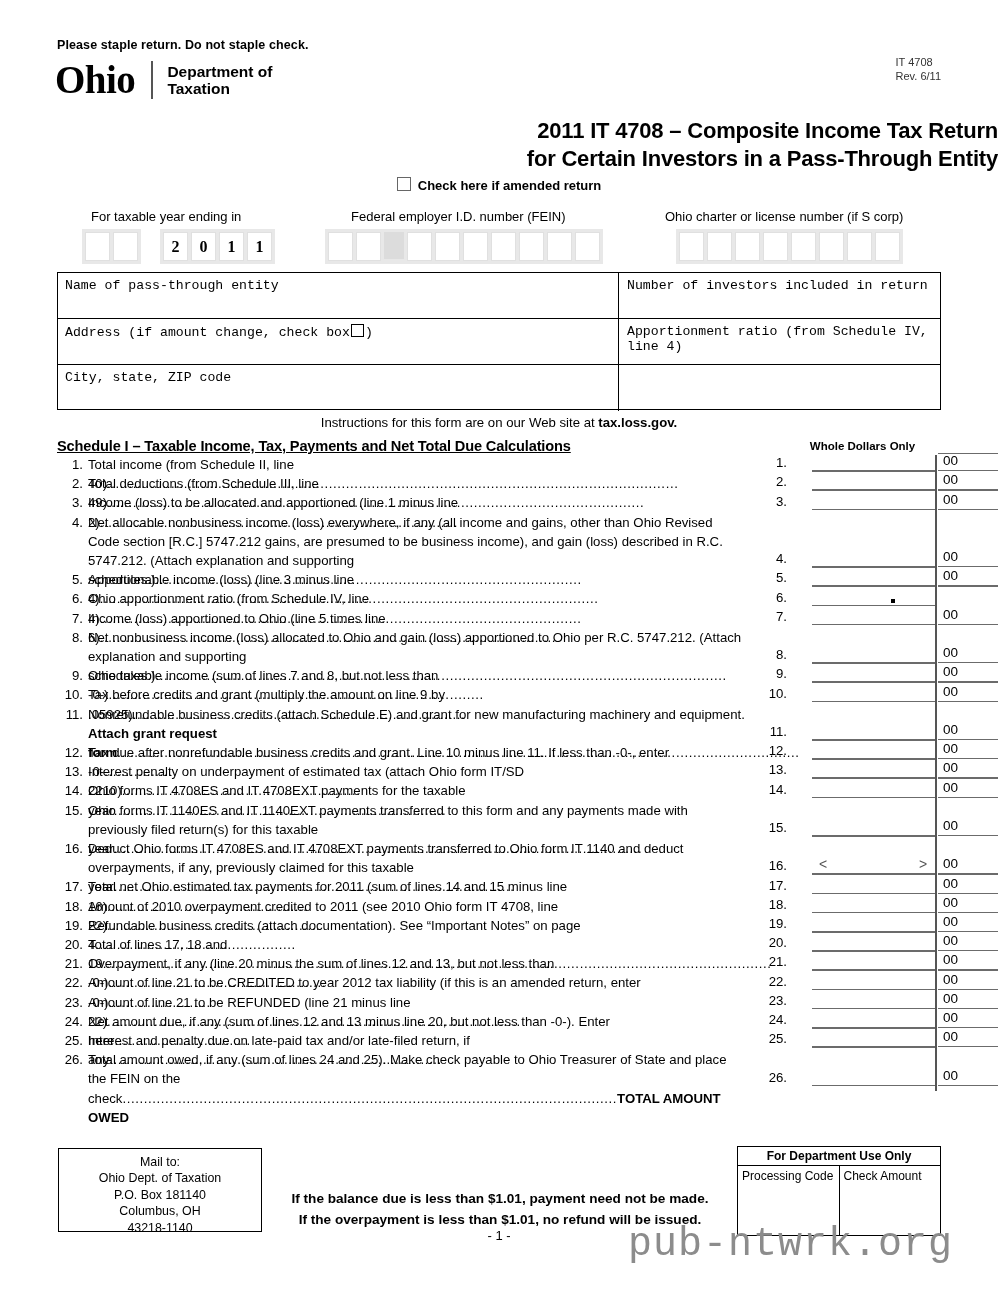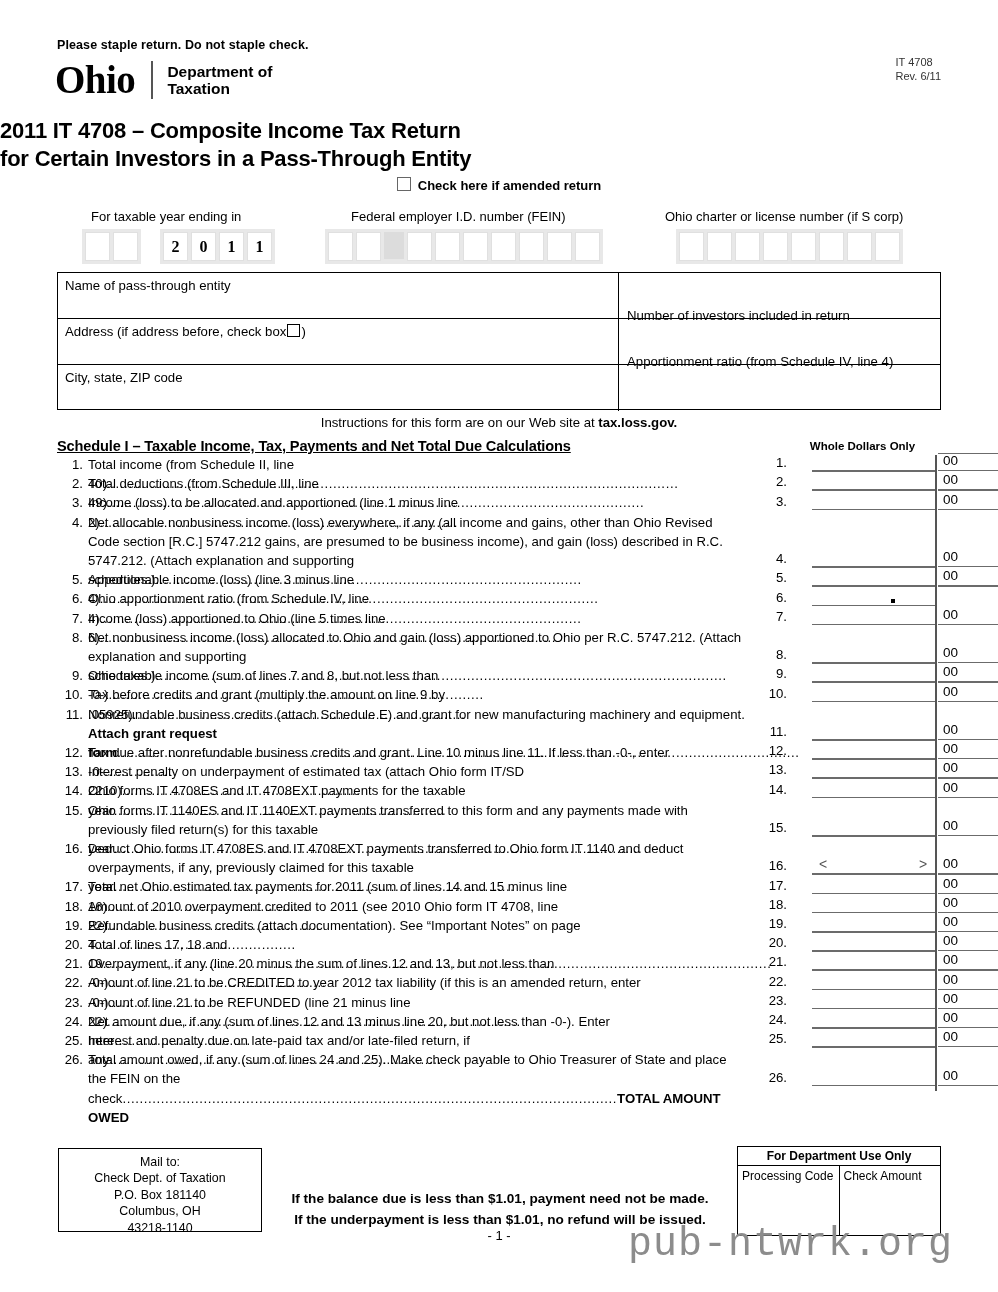--- a/index.html
+++ b/index.html
@@ -30,21 +30,21 @@
   }
   .logo-dept{
     font-size:15.5px;font-weight:bold;line-height:17px;
   }
   .rev{
     position:absolute;right:57px;top:55px;text-align:left;
     font-size:11px;line-height:14px;color:#333;
   }
 
   .title{
-    position:absolute;left:0;right:0;top:117px;text-align:left;
+    position:absolute;left:0;right:0;top:117px;text-align:right;
     font-size:22px;font-weight:bold;line-height:27.5px;letter-spacing:-.2px;
   }
   .amended{
     position:absolute;left:0;right:0;top:177px;text-align:center;
     font-size:13px;font-weight:bold;
   }
   .amended .cb{
     display:inline-block;width:12px;height:12px;border:1.4px solid #666;
     vertical-align:-1px;margin-right:7px;background:#fff;
   }
@@ -59,27 +59,27 @@
     font-size:16px;font-weight:bold;font-family:"Liberation Serif",serif;
   }
   .boxgrp .bx:last-child{margin-right:0;}
   .boxgrp .gap{width:20px;height:27px;background:#dcdcdc;margin-right:3px;}
 
   
   .enttable{
     position:absolute;left:57px;top:272px;width:884px;height:138px;
     border:1.6px solid #000;box-sizing:border-box;
   }
-  .entrow{height:46px;border-bottom:1.2px solid #000;display:flex;box-sizing:border-box;}
+  .entrow{height:46px;border-bottom:1.2px solid #000;display:flex;box-sizing:border-box;font-family:Liberation Mono, monospace;}
   .entrow:last-child{border-bottom:none;}
   .entcell{
     box-sizing:border-box;padding:5px 0 0 7px;font-size:13.2px;
   }
   .entcell.left{width:561px;border-right:1.2px solid #000;}
-  .entcell.right{flex:1;padding-left:8px;margin-top:30px;}
+  .entcell.right{flex:1;padding-left:8px;}
   .minicb{
     display:inline-block;width:11px;height:11px;border:1.3px solid #000;
     vertical-align:-1px;background:#fff;margin:0 1px;
   }
 
   
   .instr{
     position:absolute;left:0;right:0;top:415px;text-align:center;font-size:13.2px;
   }
   .instr b{font-weight:bold;}
@@ -230,21 +230,21 @@
         <div class="bx"></div>
       </div>
   </div>
 
   <div class="enttable">
     <div class="entrow">
       <div class="entcell left">Name of pass-through entity</div>
       <div class="entcell right">Number of investors included in return</div>
     </div>
     <div class="entrow">
-      <div class="entcell left"><span>Address (if address before, check box</span><span class="minicb"></span><span>)</span></div>
+      <div class="entcell left"><span>Address (if amount change, check box</span><span class="minicb"></span><span>)</span></div>
       <div class="entcell right">Apportionment ratio (from Schedule IV, line 4)</div>
     </div>
     <div class="entrow">
       <div class="entcell left">City, state, ZIP code</div>
     </div>
   </div>
 
   <div class="instr"><span>Instructions for this form are on our Web site at </span><b>tax.loss.gov.</b></div>
 
   <div class="schedhdr">Schedule I – Taxable Income, Tax, Payments and Net Total Due Calculations</div>
@@ -459,29 +459,29 @@
       <div class="lnum2" style="top: 614.6px;">26.</div>
       <div class="rule" style="left: 755px; width: 124px; top: 629.6px;"></div>
       <div class="cents" style="top: 612.6px;">00</div>
       <div class="centsline" style="top: 629.6px;"></div>
       <div class="vbar" style="top: 0px; height: 635.6px;"></div>
       <div class="centsline" style="top: -2px;"></div>
     </div>
 
   <div class="mailbox">
       <div>Mail to:</div>
-      <div>Check Dept. of Taxation</div>
+      <div>Ohio Dept. of Taxation</div>
       <div>P.O. Box 181140</div>
       <div>Columbus, OH</div>
       <div>43218-1140</div>
     </div>
 
   <div class="balnote">
     <div>If the balance due is less than $1.01, payment need not be made.</div>
-    <div>If the underpayment is less than $1.01, no refund will be issued.</div>
+    <div>If the overpayment is less than $1.01, no refund will be issued.</div>
   </div>
 
   <div class="deptbox">
     <div class="dhdr">For Department Use Only</div>
     <div class="dcols">
       <div class="dcol first">Processing Code</div>
       <div class="dcol">Check Amount</div>
     </div>
   </div>
 

